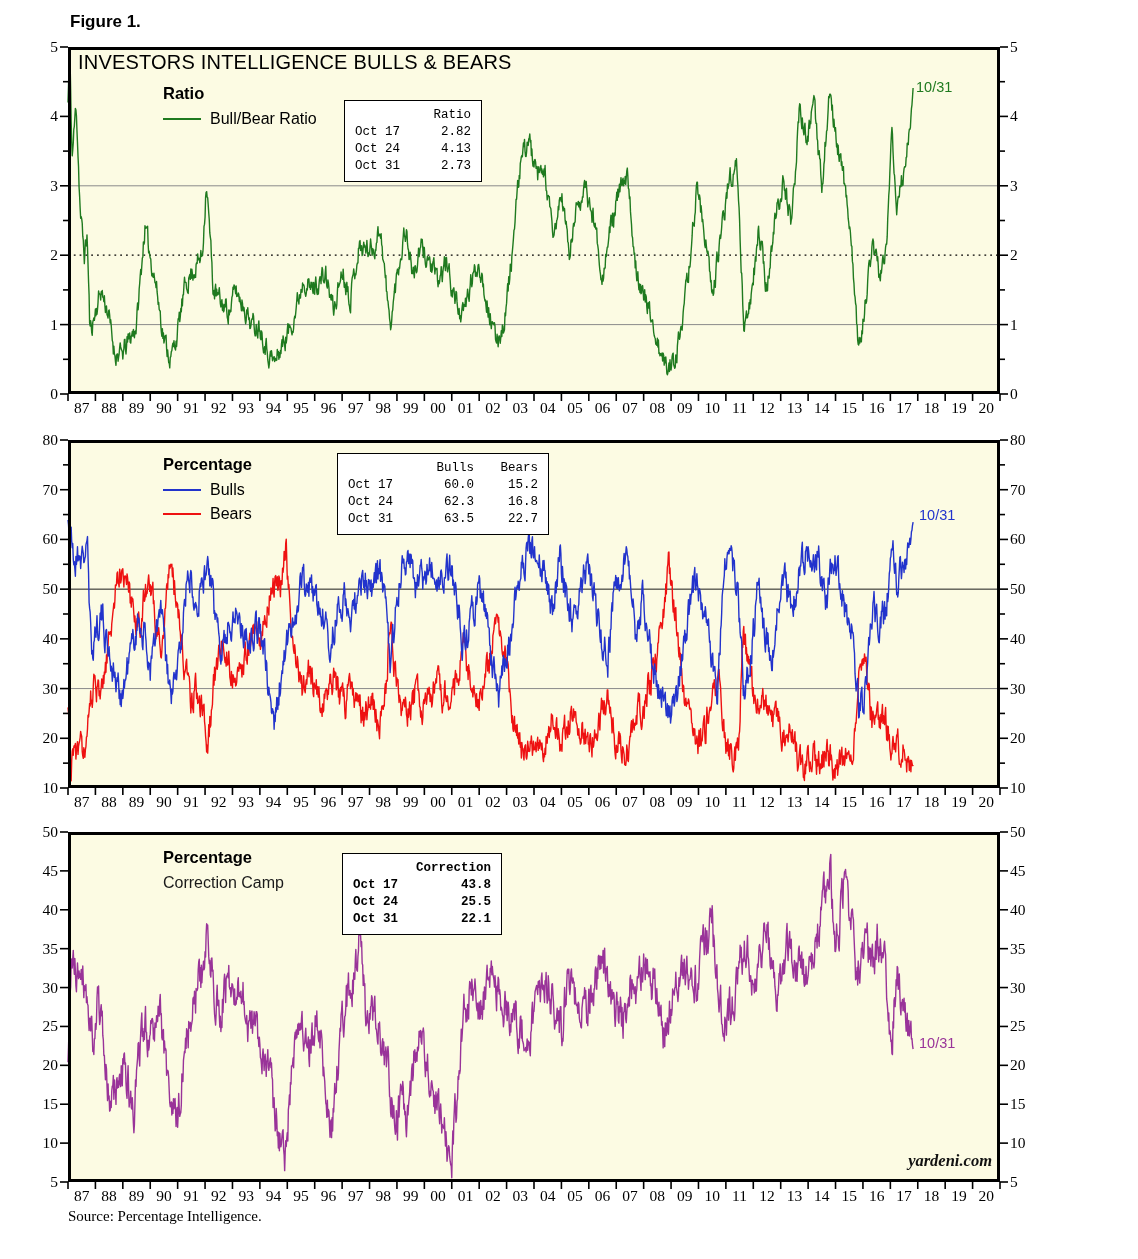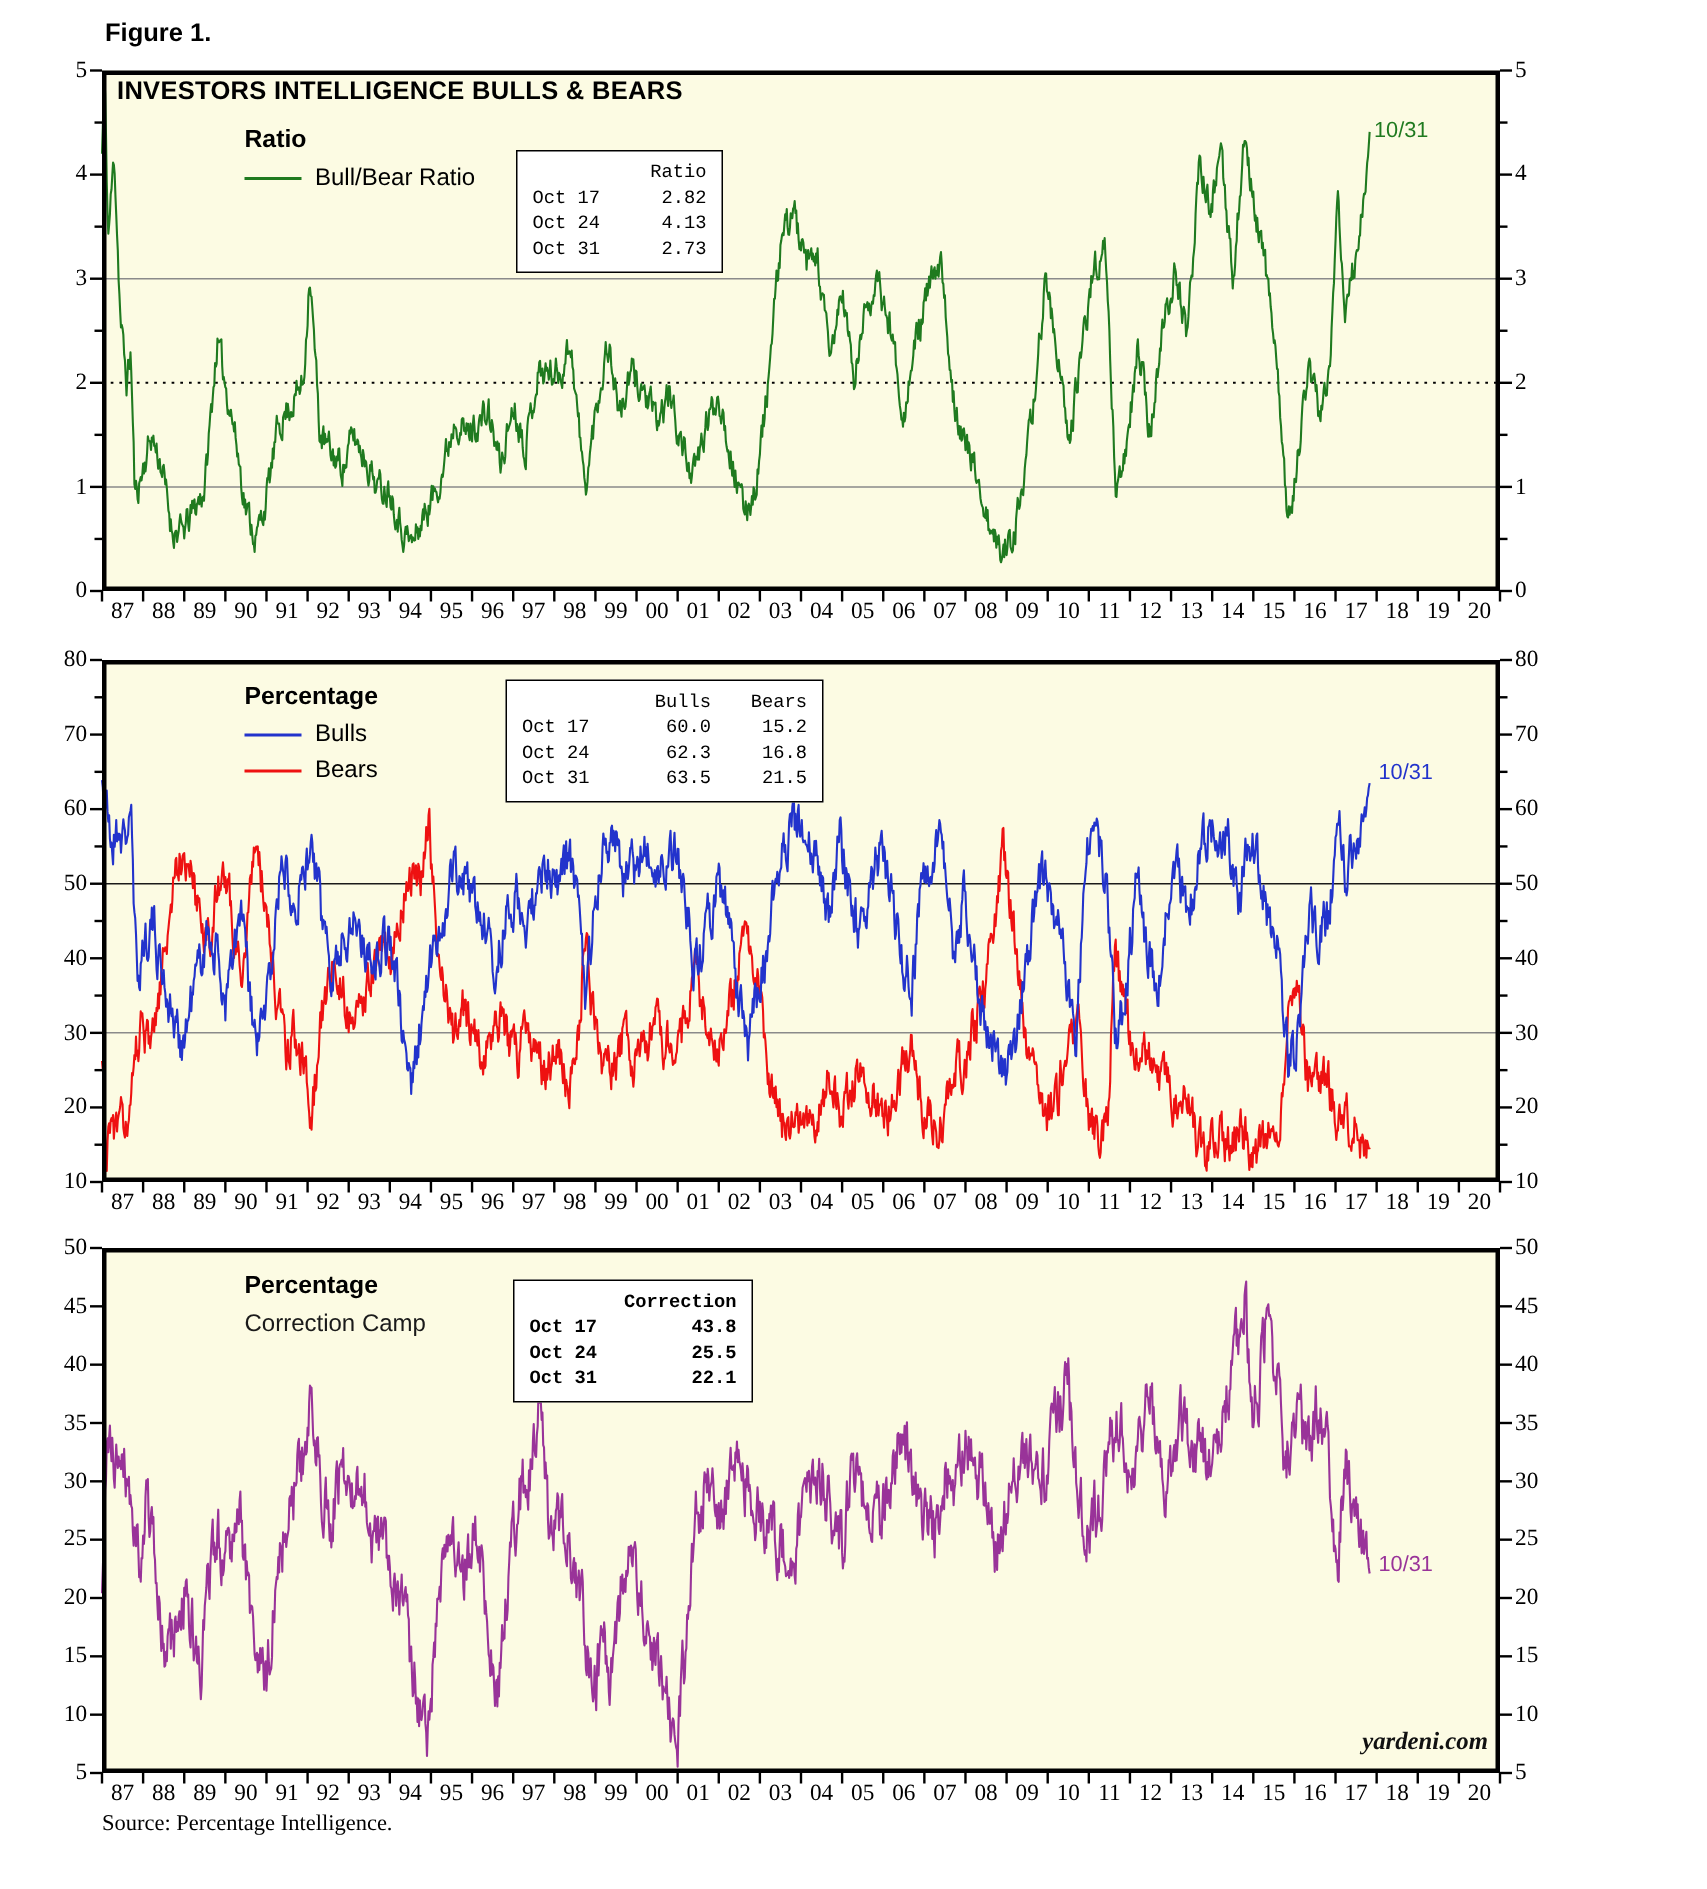--- a/index.html
+++ b/index.html
@@ -4,21 +4,21 @@
 <style>
   html,body{margin:0;padding:0;background:#fff;}
   .page{position:relative;width:1138px;height:1259px;background:#fff;
         font-family:"Liberation Sans",sans-serif;overflow:hidden;}
   .figure-label{position:absolute;left:70px;top:12px;font-size:17px;font-weight:bold;color:#000;}
   .plot{position:absolute;left:68px;width:932px;background:#FCFBE3;}
   #plot0{top:47px;height:347px;}
   #plot1{top:440px;height:348px;}
   #plot2{top:832px;height:350px;}
   .plot svg{position:absolute;left:0;top:0;overflow:visible;}
-  .p-title{position:absolute;left:78px;top:51px;font-size:17px;font-weight:bold;color:#000;letter-spacing:.2px;}
+  .p-title{position:absolute;left:78px;top:51px;font-size:20px;font-weight:normal;color:#000;letter-spacing:.2px;}
   .legend{position:absolute;color:#000;}
   #leg0{left:163px;top:84px;}
   #leg1{left:163px;top:455px;}
   #leg2{left:163px;top:848px;}
   .legend .head{font-size:16.5px;font-weight:bold;margin-bottom:7px;}
   .legend .item{display:flex;align-items:center;gap:9px;margin-top:6px;font-size:16px;}
   .legend .swatch{display:inline-block;width:38px;height:2px;background:#000;}
   .legend .subtitle{font-size:16px;color:#1a1a1a;margin-top:2px;}
   .tablebox{position:absolute;background:#fff;border:1px solid #000;
             font-family:"Liberation Mono",monospace;font-size:12.5px;line-height:17px;
@@ -224,21 +224,21 @@
       <div class="c num">Bulls</div>
       <div class="c num">Bears</div>
       <div class="c">Oct 17</div>
       <div class="c num">60.0</div>
       <div class="c num">15.2</div>
       <div class="c">Oct 24</div>
       <div class="c num">62.3</div>
       <div class="c num">16.8</div>
       <div class="c">Oct 31</div>
       <div class="c num">63.5</div>
-      <div class="c num">21.5</div>
+      <div class="c num">22.7</div>
     </div>
   <div class="ann" id="ann1" style="color: rgb(34, 51, 204);">10/31</div>
 
   <div class="plot" id="plot2">
       <svg viewBox="0 0 932 350" width="932" height="350">
         <polyline points="0.00,230.19 0.53,214.79 1.05,196.63 1.58,185.15 2.11,161.43 2.64,154.99 3.16,130.06 3.69,126.91 4.22,136.08 4.74,126.61 5.27,118.38 5.80,133.11 6.33,142.18 6.85,126.51 7.38,138.92 7.91,154.02 8.43,159.79 8.96,144.10 9.49,131.02 10.02,140.70 10.54,146.58 11.07,138.98 11.60,145.39 12.12,142.03 12.65,147.40 13.18,137.62 13.71,137.49 14.23,152.65 14.76,133.91 15.29,149.64 15.81,165.63 16.34,153.81 16.87,155.91 17.40,158.42 17.92,152.56 18.45,170.67 18.98,164.71 19.50,171.89 20.03,173.40 20.56,189.00 21.09,198.47 21.61,186.24 22.14,187.09 22.67,198.86 23.19,184.75 23.72,184.21 24.25,202.46 24.78,219.46 25.30,217.13 25.83,222.51 26.36,206.65 26.88,206.86 27.41,191.72 27.94,197.33 28.47,189.11 28.99,165.69 29.52,154.90 30.05,160.86 30.57,153.96 31.10,179.79 31.63,192.58 32.16,188.94 32.68,176.99 33.21,172.65 33.74,183.86 34.26,179.30 34.79,203.45 35.32,207.76 35.85,223.52 36.37,223.28 36.90,237.00 37.43,247.79 37.95,232.42 38.48,236.79 39.01,254.24 39.54,268.64 40.06,251.83 40.59,266.71 41.12,263.91 41.64,279.15 42.17,278.41 42.70,269.25 43.23,275.45 43.75,258.99 44.28,254.14 44.81,253.93 45.33,243.51 45.86,267.18 46.39,247.93 46.92,260.40 47.44,257.99 47.97,272.36 48.50,248.49 49.02,245.64 49.55,255.93 50.08,249.32 50.61,255.33 51.13,245.61 51.66,242.19 52.19,252.64 52.71,254.56 53.24,233.76 53.77,240.66 54.30,253.80 54.82,226.59 55.35,231.90 55.88,222.29 56.40,220.92 56.93,232.51 57.46,231.01 57.99,251.23 58.51,261.44 59.04,266.30 59.57,245.38 60.10,233.69 60.62,257.41 61.15,274.96 61.68,269.91 62.20,270.05 62.73,259.11 63.26,275.74 63.79,277.05 64.31,265.74 64.84,277.73 65.37,291.31 65.89,300.80 66.42,292.34 66.95,271.51 67.48,248.04 68.00,254.56 68.53,238.41 69.06,232.68 69.58,226.12 70.11,211.65 70.64,210.54 71.17,225.67 71.69,234.02 72.22,211.95 72.75,200.05 73.27,189.16 73.80,180.96 74.33,204.39 74.86,196.37 75.38,209.27 75.91,199.67 76.44,207.53 76.96,187.18 77.49,174.45 78.02,199.87 78.55,200.23 79.07,215.58 79.60,224.74 80.13,208.15 80.65,218.10 81.18,215.08 81.71,204.39 82.24,202.15 82.76,188.73 83.29,191.45 83.82,186.93 84.34,186.44 84.87,189.27 85.40,207.01 85.93,196.17 86.45,209.00 86.98,191.07 87.51,193.22 88.03,195.44 88.56,183.67 89.09,189.81 89.62,189.13 90.14,174.25 90.67,177.29 91.20,184.17 91.72,168.44 92.25,162.40 92.78,182.81 93.31,181.75 93.83,205.66 94.36,207.76 94.89,198.28 95.41,197.56 95.94,220.96 96.47,208.94 97.00,218.10 97.52,216.32 98.05,218.24 98.58,243.29 99.10,239.16 99.63,238.36 100.16,239.35 100.69,245.64 101.21,258.43 101.74,270.67 102.27,274.77 102.79,272.64 103.32,269.89 103.85,282.99 104.38,270.98 104.90,281.39 105.43,266.72 105.96,276.74 106.48,270.17 107.01,266.49 107.54,278.11 108.07,294.55 108.59,278.99 109.12,275.49 109.65,295.20 110.17,282.79 110.70,261.42 111.23,276.29 111.76,284.33 112.28,281.91 112.81,280.45 113.34,272.76 113.86,241.96 114.39,242.77 114.92,249.51 115.45,228.45 115.97,223.81 116.50,219.23 117.03,220.70 117.55,206.09 118.08,216.38 118.61,196.62 119.14,198.67 119.66,200.71 120.19,215.77 120.72,189.55 121.24,193.27 121.77,196.03 122.30,190.53 122.83,199.28 123.35,193.56 123.88,190.70 124.41,187.57 124.93,167.02 125.46,165.32 125.99,171.87 126.52,159.24 127.04,163.23 127.57,180.93 128.10,156.47 128.62,157.88 129.15,158.41 129.68,156.53 130.21,137.92 130.73,129.85 131.26,127.26 131.79,149.06 132.31,135.73 132.84,155.36 133.37,133.10 133.90,150.77 134.42,139.87 134.95,136.85 135.48,129.21 136.00,137.71 136.53,135.74 137.06,119.62 137.59,124.96 138.11,102.85 138.64,91.73 139.17,92.81 139.69,93.18 140.22,108.91 140.75,124.63 141.28,131.61 141.80,128.41 142.33,142.78 142.86,144.96 143.38,126.61 143.91,126.09 144.44,139.15 144.97,138.06 145.49,152.11 146.02,170.69 146.55,182.21 147.07,187.68 147.60,193.09 148.13,181.99 148.66,162.71 149.18,153.09 149.71,173.03 150.24,173.86 150.76,168.17 151.29,183.31 151.82,195.12 152.35,184.15 152.87,199.59 153.40,189.89 153.93,195.54 154.45,167.44 154.98,180.49 155.51,164.69 156.04,148.56 156.56,142.26 157.09,153.05 157.62,170.43 158.14,147.12 158.67,144.25 159.20,143.49 159.73,141.26 160.25,145.85 160.78,133.37 161.31,154.60 161.83,157.01 162.36,155.66 162.89,164.71 163.42,159.65 163.94,151.81 164.47,152.25 165.00,155.58 165.52,163.13 166.05,172.41 166.58,156.85 167.11,173.42 167.63,170.43 168.16,172.13 168.69,165.29 169.21,167.27 169.74,150.19 170.27,145.79 170.80,164.53 171.32,160.52 171.85,163.60 172.38,165.63 172.90,159.14 173.43,171.49 173.96,165.02 174.49,169.71 175.01,150.55 175.54,172.45 176.07,169.54 176.60,183.11 177.12,186.91 177.65,189.79 178.18,191.81 178.70,183.57 179.23,193.80 179.76,209.60 180.29,193.91 180.81,188.62 181.34,188.69 181.87,178.60 182.39,183.59 182.92,196.23 183.45,180.38 183.98,179.09 184.50,201.27 185.03,188.33 185.56,192.28 186.08,179.81 186.61,184.11 187.14,193.79 187.67,187.84 188.19,179.66 188.72,179.80 189.25,182.06 189.77,206.53 190.30,205.04 190.83,214.54 191.36,205.23 191.88,212.21 192.41,225.49 192.94,226.95 193.46,232.94 193.99,241.75 194.52,222.73 195.05,217.05 195.57,224.57 196.10,238.55 196.63,228.41 197.15,222.23 197.68,229.71 198.21,244.39 198.74,229.31 199.26,228.30 199.79,217.63 200.32,235.28 200.84,238.33 201.37,233.27 201.90,229.18 202.43,226.02 202.95,235.67 203.48,231.00 204.01,244.89 204.53,247.54 205.06,275.59 205.59,275.02 206.12,265.74 206.64,283.66 207.17,298.86 207.70,296.15 208.22,276.44 208.75,287.11 209.28,303.77 209.81,299.73 210.33,316.00 210.86,300.34 211.39,318.84 211.91,301.48 212.44,312.80 212.97,314.72 213.50,310.92 214.02,303.82 214.55,299.34 215.08,297.70 215.60,316.92 216.13,322.89 216.66,338.65 217.19,320.38 217.71,308.82 218.24,314.46 218.77,306.23 219.29,300.60 219.82,309.04 220.35,277.67 220.88,273.10 221.40,262.96 221.93,272.66 222.46,250.37 222.98,252.19 223.51,233.88 224.04,234.29 224.57,232.52 225.09,225.84 225.62,235.72 226.15,217.38 226.67,204.63 227.20,200.13 227.73,207.07 228.26,197.85 228.78,205.73 229.31,200.73 229.84,192.25 230.36,202.26 230.89,191.28 231.42,196.42 231.95,198.26 232.47,191.51 233.00,197.24 233.53,185.99 234.05,179.33 234.58,199.15 235.11,209.40 235.64,219.03 236.16,212.35 236.69,211.64 237.22,203.20 237.74,196.23 238.27,210.36 238.80,214.05 239.33,215.74 239.85,209.84 240.38,204.87 240.91,226.66 241.43,234.47 241.96,207.72 242.49,209.94 243.02,221.13 243.54,201.45 244.07,190.89 244.60,212.97 245.12,203.99 245.65,212.78 246.18,213.40 246.71,204.47 247.23,183.79 247.76,185.02 248.29,194.58 248.81,178.97 249.34,197.83 249.87,198.97 250.40,206.68 250.92,209.70 251.45,199.16 251.98,215.88 252.50,201.95 253.03,198.16 253.56,202.29 254.09,209.04 254.61,225.20 255.14,243.79 255.67,235.30 256.19,243.25 256.72,248.98 257.25,260.56 257.78,271.08 258.30,273.19 258.83,285.38 259.36,268.27 259.88,284.52 260.41,277.50 260.94,279.57 261.47,292.89 261.99,305.27 262.52,290.26 263.05,287.92 263.57,305.62 264.10,285.61 264.63,298.97 265.16,276.53 265.68,280.01 266.21,267.25 266.74,251.38 267.26,261.75 267.79,259.48 268.32,260.45 268.85,234.42 269.37,242.22 269.90,248.02 270.43,241.29 270.95,219.52 271.48,209.15 272.01,196.23 272.54,199.12 273.06,182.79 273.59,178.85 274.12,169.11 274.64,185.28 275.17,196.78 275.70,205.06 276.23,196.28 276.75,184.42 277.28,183.78 277.81,175.30 278.33,153.68 278.86,174.23 279.39,152.07 279.92,155.31 280.44,141.06 280.97,163.16 281.50,160.71 282.02,158.44 282.55,166.14 283.08,161.39 283.61,167.07 284.13,174.52 284.66,148.20 285.19,161.72 285.71,140.91 286.24,146.77 286.77,147.33 287.30,128.27 287.82,117.41 288.35,133.93 288.88,138.45 289.40,139.23 289.93,124.44 290.46,118.79 290.99,95.83 291.51,103.09 292.04,86.08 292.57,102.91 293.10,114.65 293.62,109.74 294.15,131.43 294.68,132.93 295.20,153.40 295.73,142.95 296.26,153.79 296.79,151.67 297.31,181.25 297.84,193.77 298.37,191.85 298.89,185.63 299.42,178.65 299.95,190.50 300.48,192.45 301.00,201.52 301.53,181.67 302.06,187.20 302.58,175.07 303.11,173.41 303.64,163.60 304.17,165.96 304.69,188.15 305.22,175.37 305.75,179.57 306.27,169.05 306.80,164.09 307.33,185.06 307.86,196.99 308.38,196.93 308.91,202.81 309.44,209.28 309.96,212.09 310.49,191.75 311.02,193.77 311.55,189.99 312.07,202.65 312.60,220.46 313.13,223.48 313.65,221.60 314.18,209.99 314.71,206.69 315.24,223.16 315.76,209.95 316.29,232.75 316.82,219.93 317.34,222.36 317.87,214.96 318.40,234.74 318.93,228.05 319.45,219.08 319.98,214.55 320.51,222.74 321.03,246.21 321.56,264.43 322.09,265.40 322.62,280.85 323.14,284.79 323.67,265.70 324.20,269.93 324.72,286.26 325.25,280.14 325.78,273.52 326.31,288.36 326.83,296.64 327.36,302.25 327.89,298.55 328.41,278.59 328.94,295.43 329.47,308.11 330.00,282.89 330.52,264.01 331.05,284.99 331.58,269.17 332.10,260.91 332.63,252.08 333.16,258.04 333.69,254.32 334.21,262.45 334.74,249.50 335.27,255.65 335.79,277.07 336.32,271.97 336.85,282.70 337.38,279.61 337.90,296.18 338.43,304.70 338.96,291.65 339.48,273.43 340.01,282.87 340.54,272.83 341.07,267.00 341.59,261.42 342.12,249.15 342.65,263.41 343.17,249.20 343.70,236.66 344.23,232.07 344.76,248.62 345.28,243.37 345.81,219.22 346.34,228.24 346.86,217.68 347.39,230.41 347.92,225.65 348.45,220.51 348.97,229.32 349.50,215.17 350.03,218.77 350.55,216.20 351.08,199.36 351.61,199.18 352.14,205.05 352.66,198.43 353.19,209.35 353.72,212.13 354.24,199.52 354.77,199.55 355.30,196.05 355.83,200.51 356.35,219.90 356.88,234.24 357.41,244.61 357.93,230.18 358.46,235.27 358.99,238.57 359.52,222.13 360.04,240.00 360.57,249.48 361.10,261.65 361.62,264.92 362.15,259.16 362.68,263.65 363.21,251.46 363.73,248.79 364.26,253.12 364.79,258.09 365.31,259.28 365.84,274.52 366.37,263.22 366.90,281.36 367.42,273.69 367.95,259.86 368.48,273.03 369.00,277.91 369.53,263.16 370.06,260.44 370.59,256.77 371.11,283.41 371.64,291.82 372.17,278.74 372.69,272.04 373.22,283.52 373.75,301.01 374.28,292.35 374.80,295.09 375.33,294.63 375.86,296.60 376.38,285.81 376.91,299.95 377.44,313.96 377.97,299.66 378.49,310.20 379.02,329.18 379.55,323.59 380.07,316.24 380.60,313.61 381.13,315.26 381.66,324.44 382.18,329.23 382.71,332.56 383.24,334.40 383.76,345.80 384.29,318.13 384.82,298.86 385.35,311.94 385.87,288.12 386.40,276.34 386.93,261.78 387.45,274.78 387.98,290.24 388.51,286.21 389.04,269.36 389.56,266.96 390.09,244.47 390.62,247.36 391.14,238.66 391.67,241.56 392.20,238.48 392.73,214.76 393.25,197.16 393.78,209.19 394.31,200.57 394.83,191.52 395.36,178.40 395.89,162.30 396.42,176.95 396.94,176.31 397.47,176.42 398.00,189.98 398.52,178.03 399.05,188.97 399.58,172.40 400.11,178.21 400.63,187.02 401.16,158.65 401.69,149.51 402.21,156.12 402.74,151.07 403.27,162.93 403.80,147.19 404.32,153.46 404.85,168.49 405.38,160.00 405.90,157.79 406.43,155.72 406.96,146.93 407.49,155.18 408.01,167.06 408.54,174.84 409.07,178.77 409.60,171.25 410.12,186.94 410.65,179.27 411.18,170.02 411.70,187.15 412.23,186.39 412.76,168.43 413.29,182.37 413.81,174.38 414.34,187.26 414.87,174.20 415.39,159.84 415.92,177.27 416.45,154.96 416.98,156.33 417.50,167.33 418.03,153.73 418.56,141.93 419.08,133.24 419.61,146.69 420.14,147.96 420.67,147.05 421.19,144.90 421.72,155.18 422.25,136.41 422.77,139.84 423.30,129.00 423.83,142.80 424.36,134.51 424.88,141.94 425.41,144.70 425.94,148.20 426.46,155.03 426.99,143.59 427.52,151.86 428.05,166.75 428.57,178.83 429.10,154.12 429.63,159.44 430.15,145.23 430.68,147.48 431.21,161.93 431.74,157.78 432.26,163.41 432.79,178.06 433.32,175.20 433.84,177.62 434.37,182.84 434.90,184.55 435.43,194.73 435.95,190.02 436.48,171.83 437.01,159.55 437.53,168.71 438.06,182.69 438.59,169.14 439.12,188.66 439.64,180.82 440.17,170.12 440.70,175.86 441.22,194.23 441.75,203.54 442.28,192.98 442.81,199.99 443.33,181.39 443.86,184.83 444.39,189.68 444.91,177.26 445.44,179.07 445.97,171.62 446.50,187.73 447.02,174.16 447.55,168.93 448.08,169.85 448.60,194.87 449.13,202.26 449.66,214.16 450.19,221.46 450.71,207.19 451.24,215.97 451.77,197.54 452.29,184.82 452.82,184.02 453.35,205.95 453.88,187.87 454.40,208.41 454.93,209.97 455.46,212.25 455.98,218.77 456.51,217.80 457.04,217.91 457.57,215.34 458.09,219.98 458.62,216.11 459.15,206.97 459.67,218.30 460.20,209.07 460.73,212.77 461.26,210.29 461.78,218.88 462.31,223.75 462.84,200.54 463.36,198.18 463.89,177.64 464.42,170.12 464.95,191.28 465.47,180.04 466.00,179.35 466.53,170.21 467.05,159.79 467.58,157.68 468.11,155.39 468.64,153.42 469.16,157.35 469.69,162.54 470.22,149.60 470.74,155.41 471.27,148.47 471.80,156.56 472.33,169.72 472.85,157.75 473.38,145.55 473.91,141.06 474.43,156.51 474.96,157.83 475.49,153.11 476.02,161.80 476.54,170.46 477.07,148.75 477.60,152.16 478.12,140.46 478.65,160.65 479.18,171.14 479.71,168.43 480.23,143.82 480.76,150.92 481.29,168.20 481.81,167.21 482.34,181.58 482.87,181.75 483.40,164.56 483.92,152.13 484.45,151.73 484.98,163.08 485.50,170.16 486.03,184.00 486.56,197.04 487.09,193.18 487.61,188.49 488.14,191.52 488.67,183.99 489.19,176.20 489.72,188.75 490.25,180.90 490.78,178.72 491.30,200.39 491.83,182.95 492.36,174.74 492.88,174.68 493.41,203.26 493.94,213.62 494.47,206.76 494.99,209.17 495.52,197.55 496.05,174.23 496.57,155.53 497.10,174.76 497.63,173.03 498.16,172.73 498.68,153.34 499.21,139.05 499.74,137.13 500.26,141.22 500.79,137.08 501.32,156.37 501.85,162.53 502.37,155.96 502.90,140.33 503.43,136.87 503.95,148.18 504.48,151.14 505.01,145.93 505.54,150.50 506.06,150.07 506.59,172.02 507.12,155.62 507.64,169.03 508.17,172.68 508.70,173.64 509.23,172.32 509.75,181.21 510.28,170.23 510.81,171.96 511.33,185.87 511.86,190.06 512.39,190.81 512.92,195.18 513.44,195.98 513.97,176.08 514.50,171.02 515.02,165.43 515.55,164.15 516.08,166.54 516.61,155.74 517.13,166.27 517.66,158.36 518.19,172.66 518.71,191.10 519.24,185.46 519.77,193.65 520.30,173.22 520.82,157.31 521.35,179.17 521.88,181.33 522.40,157.64 522.93,153.08 523.46,169.99 523.99,162.17 524.51,161.25 525.04,171.57 525.57,173.53 526.10,156.70 526.62,157.10 527.15,138.52 527.68,134.84 528.20,150.05 528.73,157.23 529.26,136.21 529.79,146.57 530.31,124.37 530.84,123.32 531.37,125.80 531.89,137.51 532.42,124.26 532.95,136.42 533.48,124.42 534.00,124.91 534.53,131.14 535.06,118.57 535.58,141.03 536.11,122.22 536.64,116.14 537.17,140.28 537.69,149.11 538.22,136.40 538.75,138.32 539.27,134.36 539.80,155.07 540.33,164.69 540.86,152.35 541.38,164.02 541.91,163.24 542.44,149.67 542.96,171.99 543.49,165.60 544.02,157.76 544.55,167.07 545.07,164.34 545.60,160.38 546.13,163.92 546.65,185.00 547.18,194.38 547.71,185.17 548.24,168.61 548.76,160.30 549.29,172.04 549.82,169.73 550.34,188.84 550.87,191.11 551.40,174.48 551.93,179.86 552.45,165.30 552.98,172.81 553.51,194.04 554.03,175.44 554.56,193.31 555.09,206.28 555.62,180.66 556.14,179.19 556.67,171.44 557.20,171.67 557.72,186.99 558.25,190.67 558.78,181.57 559.31,172.14 559.83,175.19 560.36,167.02 560.89,165.19 561.41,174.10 561.94,146.94 562.47,143.27 563.00,153.58 563.52,166.55 564.05,147.59 564.58,157.13 565.10,152.05 565.63,154.50 566.16,161.69 566.69,159.71 567.21,154.72 567.74,171.54 568.27,160.69 568.79,157.42 569.32,144.59 569.85,146.20 570.38,144.85 570.90,134.50 571.43,124.21 571.96,142.06 572.48,149.59 573.01,158.40 573.54,135.67 574.07,148.50 574.59,149.95 575.12,140.47 575.65,121.93 576.17,133.07 576.70,132.53 577.23,147.66 577.76,125.88 578.28,132.41 578.81,141.47 579.34,127.54 579.86,141.98 580.39,139.83 580.92,144.85 581.45,143.55 581.97,139.74 582.50,153.69 583.03,151.73 583.55,167.47 584.08,166.12 584.61,152.24 585.14,136.25 585.66,146.19 586.19,146.10 586.72,137.01 587.24,155.18 587.77,171.33 588.30,171.72 588.83,156.41 589.35,170.92 589.88,175.76 590.41,184.07 590.93,170.11 591.46,180.43 591.99,183.82 592.52,176.20 593.04,173.25 593.57,193.16 594.10,189.42 594.62,198.77 595.15,215.89 595.68,196.00 596.21,201.84 596.73,214.65 597.26,190.93 597.79,191.21 598.31,203.51 598.84,200.42 599.37,186.04 599.90,192.32 600.42,202.19 600.95,188.88 601.48,169.26 602.00,186.94 602.53,191.01 603.06,177.38 603.59,183.33 604.11,177.54 604.64,157.05 605.17,160.27 605.69,159.39 606.22,163.10 606.75,156.14 607.28,155.19 607.80,140.21 608.33,154.74 608.86,158.65 609.38,162.35 609.91,169.45 610.44,162.88 610.97,145.62 611.49,154.25 612.02,148.65 612.55,142.12 613.07,129.27 613.60,123.16 614.13,143.35 614.66,130.61 615.18,146.66 615.71,138.08 616.24,127.30 616.76,142.41 617.29,152.77 617.82,145.27 618.35,131.69 618.87,124.29 619.40,141.44 619.93,143.60 620.45,157.22 620.98,148.97 621.51,147.69 622.04,147.19 622.56,142.92 623.09,135.85 623.62,138.33 624.14,153.39 624.67,154.69 625.20,158.46 625.73,161.90 626.25,170.72 626.78,148.26 627.31,133.46 627.83,154.69 628.36,169.28 628.89,168.05 629.42,168.19 629.94,151.69 630.47,157.21 631.00,145.79 631.52,128.63 632.05,117.59 632.58,106.59 633.11,103.70 633.63,104.50 634.16,109.77 634.69,100.67 635.21,92.78 635.74,108.89 636.27,122.67 636.80,113.32 637.32,96.06 637.85,104.74 638.38,122.46 638.90,98.80 639.43,111.52 639.96,121.26 640.49,113.27 641.01,103.36 641.54,84.69 642.07,76.10 642.60,84.62 643.12,77.37 643.65,90.70 644.18,73.60 644.70,85.81 645.23,114.45 645.76,103.28 646.29,108.85 646.81,128.31 647.34,140.34 647.87,146.10 648.39,137.94 648.92,132.67 649.45,156.56 649.98,161.43 650.50,170.30 651.03,179.99 651.56,172.29 652.08,163.14 652.61,153.23 653.14,178.60 653.67,192.09 654.19,192.33 654.72,200.60 655.25,204.51 655.77,201.64 656.30,208.93 656.83,185.26 657.36,187.99 657.88,192.19 658.41,203.11 658.94,185.35 659.46,177.67 659.99,166.95 660.52,188.14 661.05,167.66 661.57,155.07 662.10,177.26 662.63,192.49 663.15,186.65 663.68,182.49 664.21,164.99 664.74,181.84 665.26,179.78 665.79,183.23 666.32,188.61 666.84,180.71 667.37,163.06 667.90,144.63 668.43,135.28 668.95,137.96 669.48,151.92 670.01,135.43 670.53,136.39 671.06,129.31 671.59,130.70 672.12,113.28 672.64,125.13 673.17,115.08 673.70,130.64 674.22,142.23 674.75,128.35 675.28,126.58 675.81,129.46 676.33,109.23 676.86,127.40 677.39,128.29 677.91,135.43 678.44,129.75 678.97,114.97 679.50,103.40 680.02,124.69 680.55,127.05 681.08,138.00 681.60,149.36 682.13,149.25 682.66,143.61 683.19,151.34 683.71,162.93 684.24,148.23 684.77,151.37 685.29,152.52 685.82,152.52 686.35,160.87 686.88,147.25 687.40,147.11 687.93,159.40 688.46,158.00 688.98,141.42 689.51,132.30 690.04,135.31 690.57,126.88 691.09,114.15 691.62,112.57 692.15,117.36 692.67,121.51 693.20,135.03 693.73,135.63 694.26,122.71 694.78,117.72 695.31,106.61 695.84,91.41 696.36,90.89 696.89,98.80 697.42,99.95 697.95,106.46 698.47,110.45 699.00,92.73 699.53,93.75 700.05,90.24 700.58,117.34 701.11,106.03 701.64,121.08 702.16,133.87 702.69,136.98 703.22,125.79 703.74,128.24 704.27,136.40 704.80,131.34 705.33,128.74 705.85,145.85 706.38,140.47 706.91,154.17 707.43,158.84 707.96,168.57 708.49,178.46 709.02,179.38 709.54,162.61 710.07,163.35 710.60,154.57 711.12,141.38 711.65,141.62 712.18,131.91 712.71,151.92 713.23,147.47 713.76,148.86 714.29,135.67 714.81,131.42 715.34,142.14 715.87,128.07 716.40,141.58 716.92,133.00 717.45,124.30 717.98,113.48 718.50,99.64 719.03,91.44 719.56,115.00 720.09,128.49 720.61,116.46 721.14,105.82 721.67,99.50 722.19,115.41 722.72,116.56 723.25,107.19 723.78,130.19 724.30,133.25 724.83,139.68 725.36,146.06 725.88,136.90 726.41,128.48 726.94,130.22 727.47,148.98 727.99,148.87 728.52,130.83 729.05,149.35 729.57,135.31 730.10,129.96 730.63,116.61 731.16,114.07 731.68,128.54 732.21,123.26 732.74,135.49 733.26,136.06 733.79,119.90 734.32,142.32 734.85,134.29 735.37,127.27 735.90,150.17 736.43,154.23 736.95,142.76 737.48,152.79 738.01,134.50 738.54,148.11 739.06,152.08 739.59,147.36 740.12,143.69 740.64,136.32 741.17,124.88 741.70,124.37 742.23,125.65 742.75,129.59 743.28,120.89 743.81,137.00 744.33,122.53 744.86,131.29 745.39,131.07 745.92,135.84 746.44,130.75 746.97,109.31 747.50,105.52 748.02,109.18 748.55,102.09 749.08,115.99 749.61,92.15 750.13,108.97 750.66,105.23 751.19,114.32 751.71,94.97 752.24,94.17 752.77,75.28 753.30,77.92 753.82,68.35 754.35,58.85 754.88,56.86 755.40,45.43 755.93,39.89 756.46,65.08 756.99,54.31 757.51,70.87 758.04,57.96 758.57,59.17 759.10,51.26 759.62,47.44 760.15,51.79 760.68,56.12 761.20,57.32 761.73,31.41 762.26,26.11 762.79,22.35 763.31,55.72 763.84,76.39 764.37,67.57 764.89,89.24 765.42,91.64 765.95,102.30 766.48,99.55 767.00,119.35 767.53,119.53 768.06,114.73 768.58,91.95 769.11,102.58 769.64,103.06 770.17,104.48 770.69,115.71 771.22,118.92 771.75,100.70 772.27,74.62 772.80,59.02 773.33,55.76 773.86,46.57 774.38,66.76 774.91,76.22 775.44,47.50 775.96,47.26 776.49,40.16 777.02,39.07 777.55,37.49 778.07,45.24 778.60,44.50 779.13,46.91 779.65,48.62 780.18,59.09 780.71,82.99 781.24,88.38 781.76,85.86 782.29,88.98 782.82,97.55 783.34,81.36 783.87,77.48 784.40,76.91 784.93,85.17 785.45,87.68 785.98,103.93 786.51,116.42 787.03,127.24 787.56,147.81 788.09,139.60 788.62,146.69 789.14,135.52 789.67,153.06 790.20,129.01 790.72,135.06 791.25,146.65 791.78,151.16 792.31,139.72 792.83,130.06 793.36,116.20 793.89,116.94 794.41,110.40 794.94,125.26 795.47,126.41 796.00,120.27 796.52,103.67 797.05,96.78 797.58,97.89 798.10,100.65 798.63,100.60 799.16,91.06 799.69,104.77 800.21,130.27 800.74,114.84 801.27,117.46 801.79,127.18 802.32,116.10 802.85,134.09 803.38,124.34 803.90,117.13 804.43,112.15 804.96,134.90 805.48,125.24 806.01,129.51 806.54,141.78 807.07,124.56 807.59,109.17 808.12,127.38 808.65,109.74 809.17,92.26 809.70,112.42 810.23,122.19 810.76,129.88 811.28,114.87 811.81,123.23 812.34,106.95 812.86,115.18 813.39,130.60 813.92,122.20 814.45,120.67 814.97,125.80 815.50,122.72 816.03,113.43 816.55,109.28 817.08,118.32 817.61,122.51 818.14,145.48 818.66,166.93 819.19,171.67 819.72,178.08 820.24,189.02 820.77,181.07 821.30,202.07 821.83,198.33 822.35,200.67 822.88,209.48 823.41,208.18 823.93,221.54 824.46,222.57 824.99,189.60 825.52,195.94 826.04,168.07 826.57,165.75 827.10,174.66 827.62,166.30 828.15,147.69 828.68,153.62 829.21,134.42 829.73,135.78 830.26,157.31 830.79,143.72 831.31,141.96 831.84,160.92 832.37,175.89 832.90,182.87 833.42,170.62 833.95,171.01 834.48,167.48 835.00,178.63 835.53,173.78 836.06,166.26 836.59,179.95 837.11,170.82 837.64,188.73 838.17,199.28 838.69,193.23 839.22,181.09 839.75,203.56 840.28,201.50 840.80,188.45 841.33,203.96 841.86,199.83 842.38,194.70 842.91,189.23 843.44,207.07 843.97,206.53 844.49,212.95 845.02,216.73 845.10,217.00" fill="none" stroke="#993399" stroke-width="1.4" stroke-linejoin="round"></polyline>
         <rect x="1.5" y="1.5" width="929" height="347" fill="none" stroke="#000" stroke-width="3"></rect>
         <line x1="0" y1="350" x2="-8" y2="350" stroke="#000" stroke-width="1.6"></line>
         <line x1="932" y1="350" x2="940" y2="350" stroke="#000" stroke-width="1.6"></line>
         <line x1="0" y1="311.1111111111111" x2="-8" y2="311.1111111111111" stroke="#000" stroke-width="1.6"></line>

